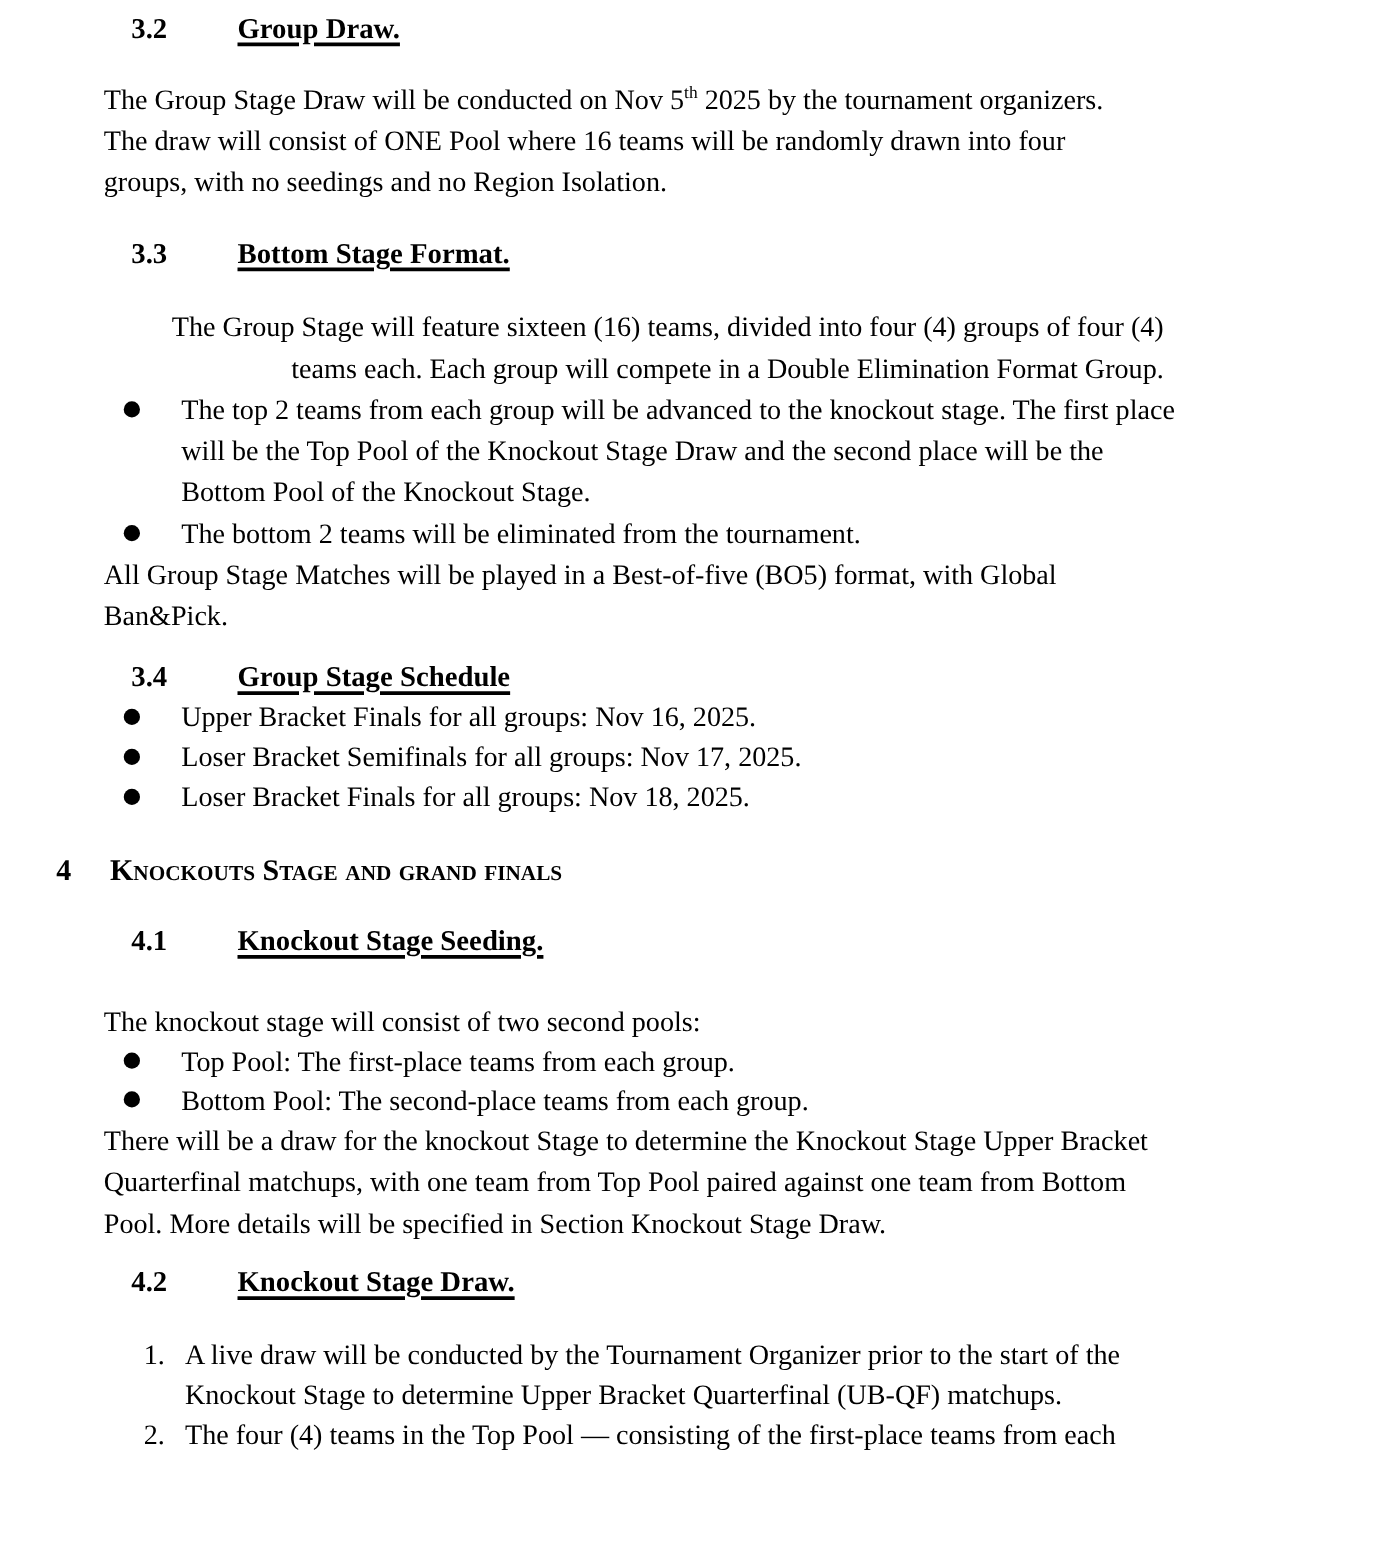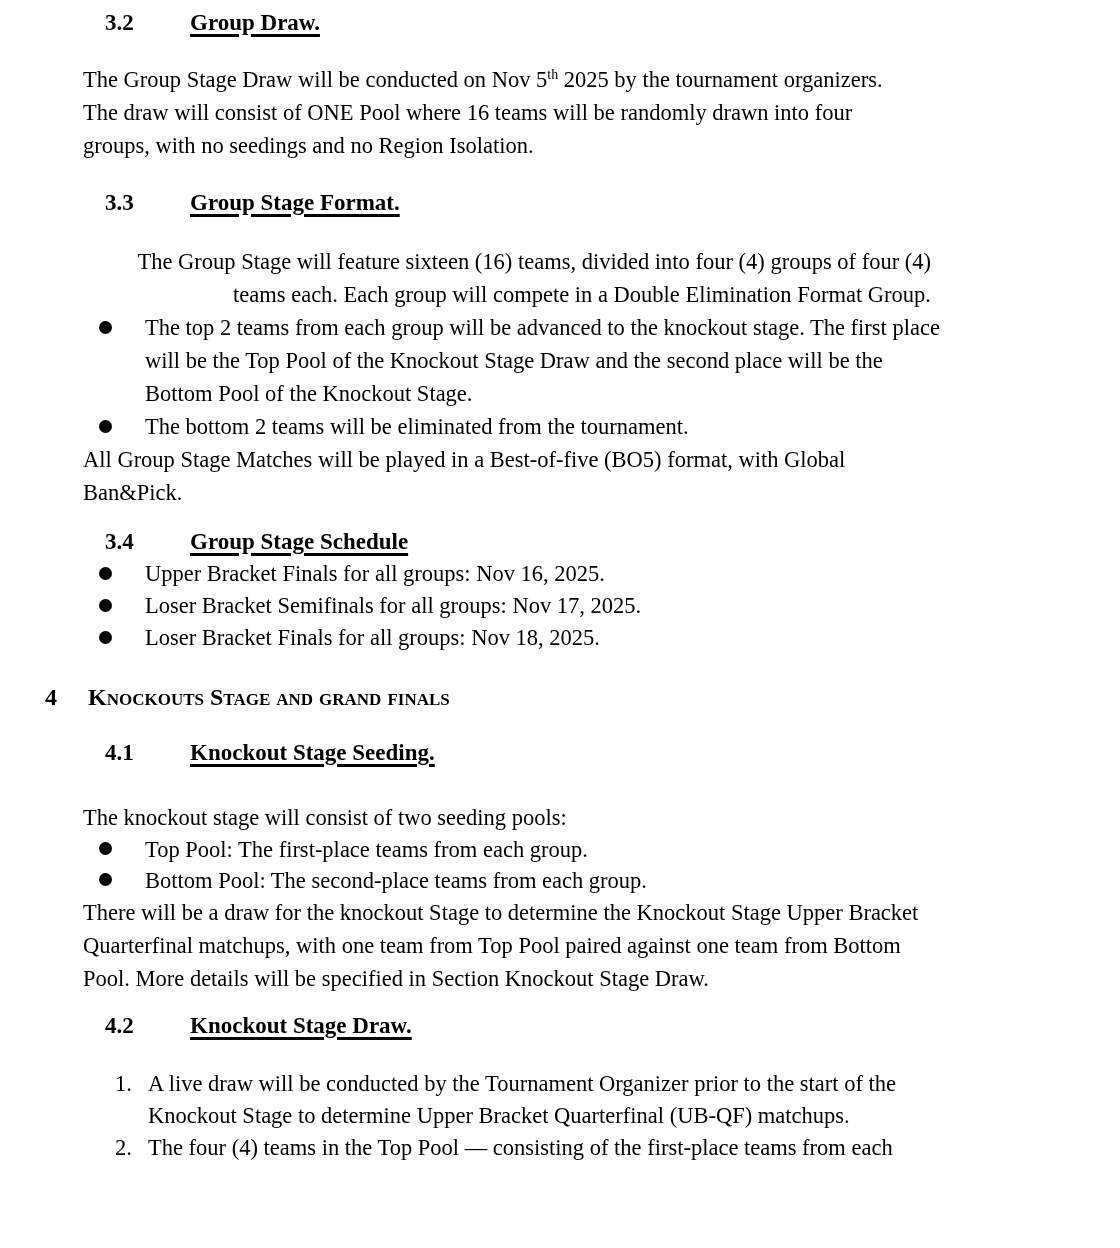--- a/index.html
+++ b/index.html
@@ -94,21 +94,21 @@
     <span class="hnum">3.2</span><span class="htitle">Group Draw.</span>
   </div>
 
   <div class="para mt24">
     <div class="line"><span>The Group Stage Draw will be conducted on Nov 5</span><sup>th</sup><span> 2025 by the tournament organizers.</span></div>
     <div class="line">The draw will consist of ONE Pool where 16 teams will be randomly drawn into four</div>
     <div class="line">groups, with no seedings and no Region Isolation.</div>
   </div>
 
   <div class="h2 mt24">
-    <span class="hnum">3.3</span><span class="htitle">Group Stage Format.</span>
+    <span class="hnum">3.3</span><span class="htitle">Bottom Stage Format.</span>
   </div>
 
   <div class="para mt26">
     <div class="line">The Group Stage will feature sixteen (16) teams, divided into four (4) groups of four (4)</div>
     <div class="line">teams each. Each group will compete in a Double Elimination Format Group.</div>
   </div>
 
   <div class="ul">
     <div class="li">
       <span class="bullet"></span>
@@ -148,21 +148,21 @@
 
   <div class="h1">
     <span class="hnum">4</span><span class="htitle-plain">Knockouts Stage and grand finals</span>
   </div>
 
   <div class="h2 mt22">
     <span class="hnum">4.1</span><span class="htitle">Knockout Stage Seeding.</span>
   </div>
 
   <div class="para mt32">
-    <div class="line">The knockout stage will consist of two seeding pools:</div>
+    <div class="line">The knockout stage will consist of two second pools:</div>
   </div>
 
   <div class="ul pools">
     <div class="li">
       <span class="bullet"></span>
       <div class="line">Top Pool: The first-place teams from each group.</div>
     </div>
     <div class="li">
       <span class="bullet"></span>
       <div class="line">Bottom Pool: The second-place teams from each group.</div>

